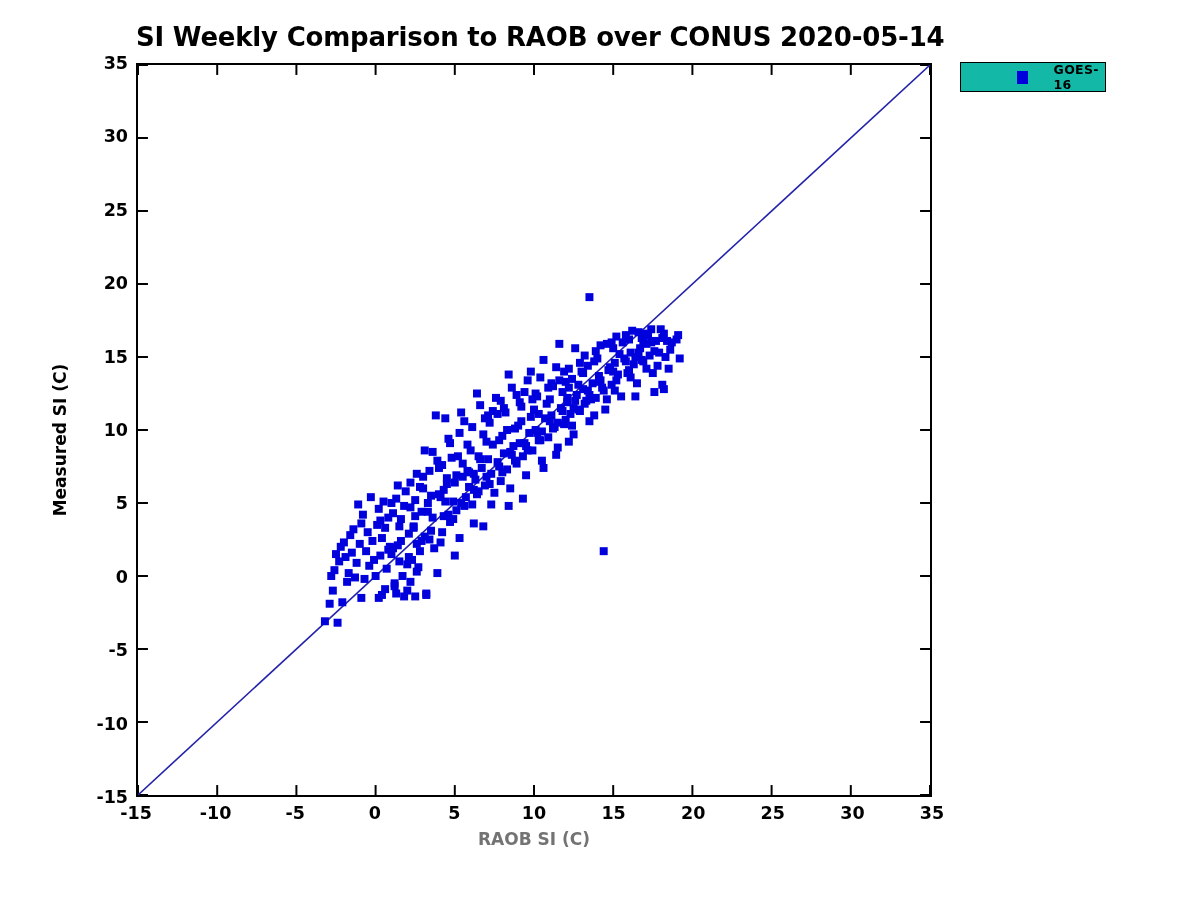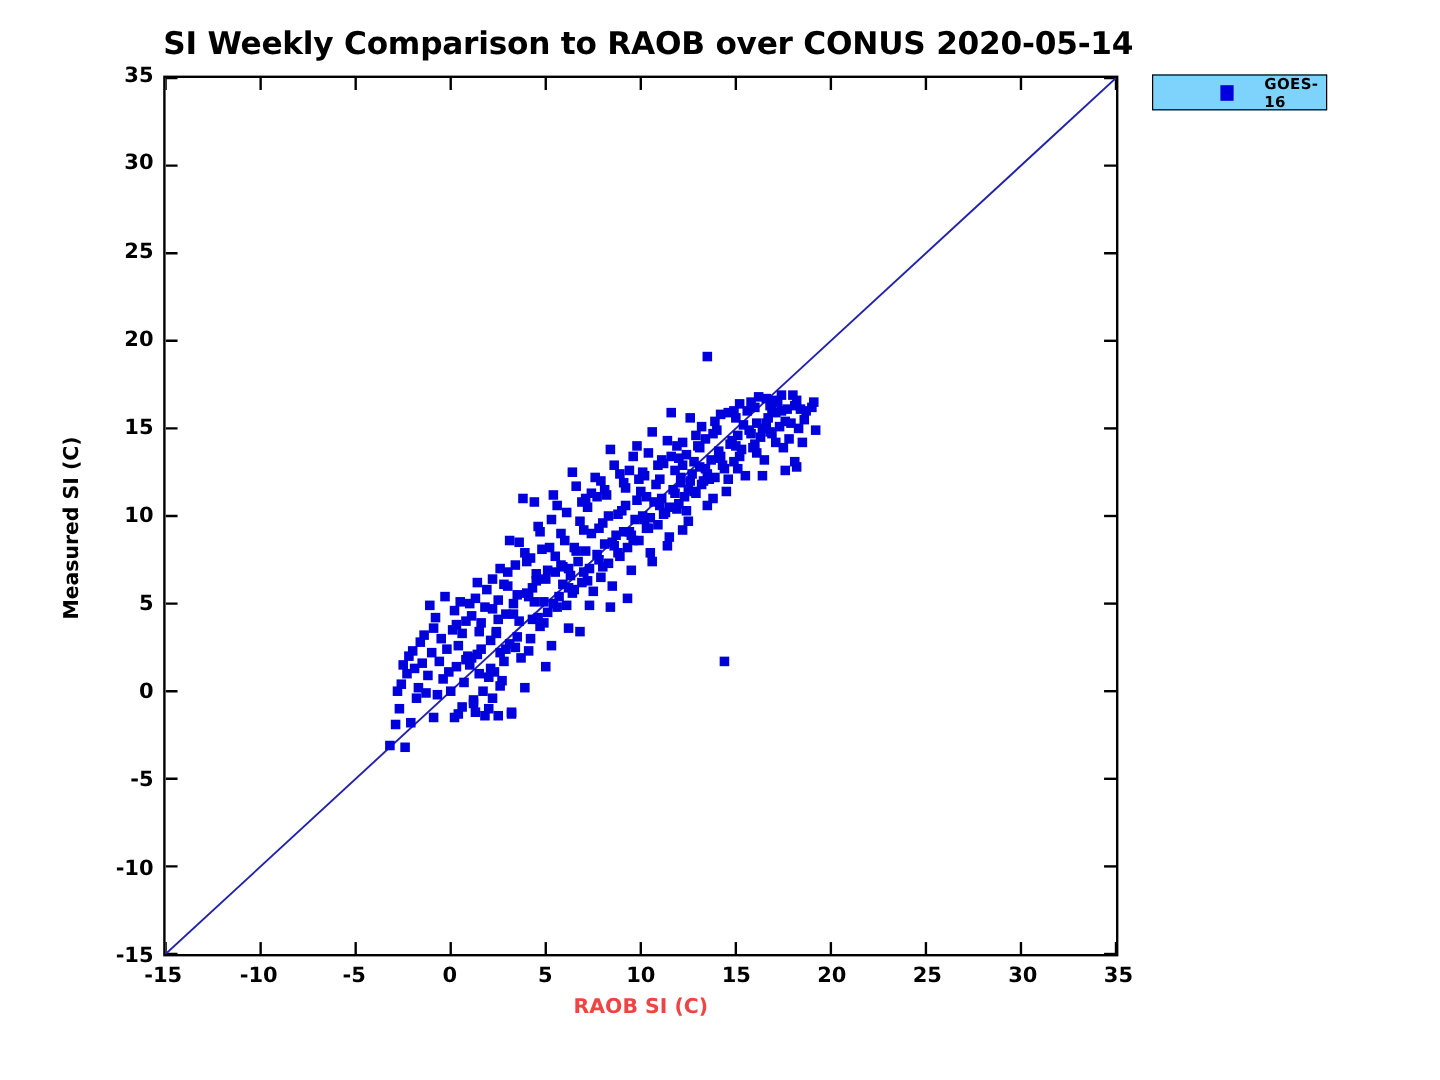--- a/index.html
+++ b/index.html
@@ -78,42 +78,42 @@
     color: #000000;
   }
   #xaxis-label {
     position: absolute;
     left: 136px;
     top: 829px;
     width: 796px;
     text-align: center;
     font-size: 17px;
     font-weight: bold;
-    color: #ef4444;
+    color: #737373;
   }
   #yaxis-label {
     position: absolute;
     left: -40px;
     top: 430px;
     width: 200px;
     text-align: center;
     font-size: 17px;
     font-weight: bold;
     color: #000000;
     transform: rotate(-90deg);
     transform-origin: center center;
   }
   #legend-box {
     position: absolute;
     left: 960px;
     top: 62px;
     width: 146px;
     height: 30px;
     border: 1.5px solid #000000;
-    background: #7dd3fc;
+    background: #14b8a6;
     box-sizing: border-box;
     display: flex;
     align-items: center;
   }
   #legend-swatch {
     width: 13px;
     height: 13px;
     background: #0000dd;
     margin-left: 56px;
   }

